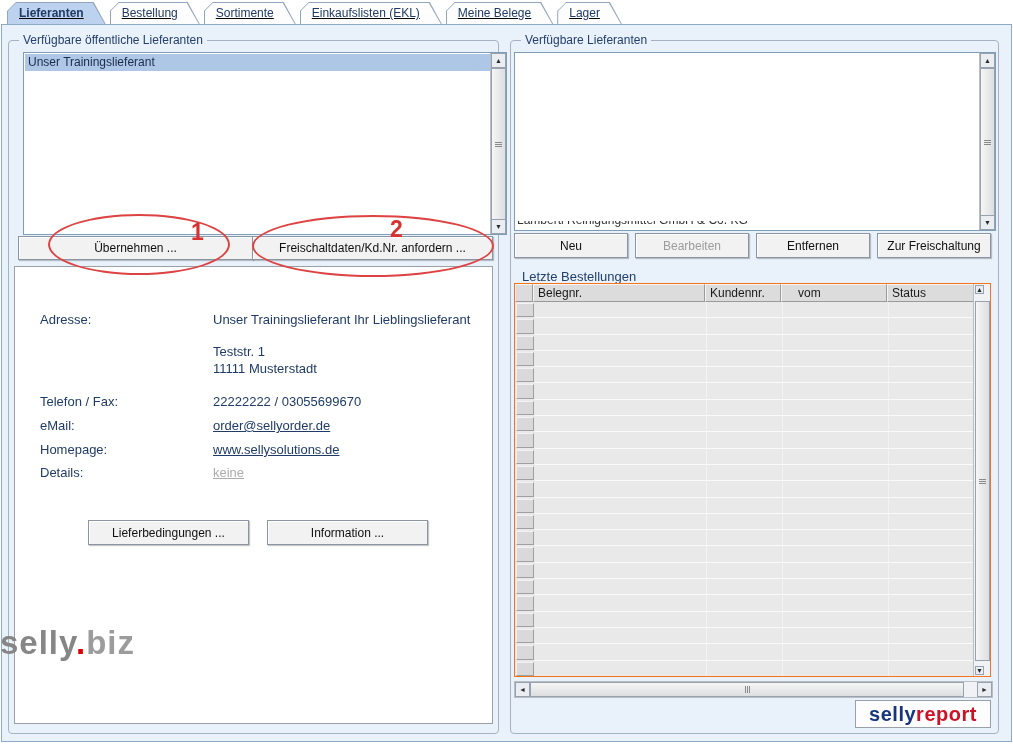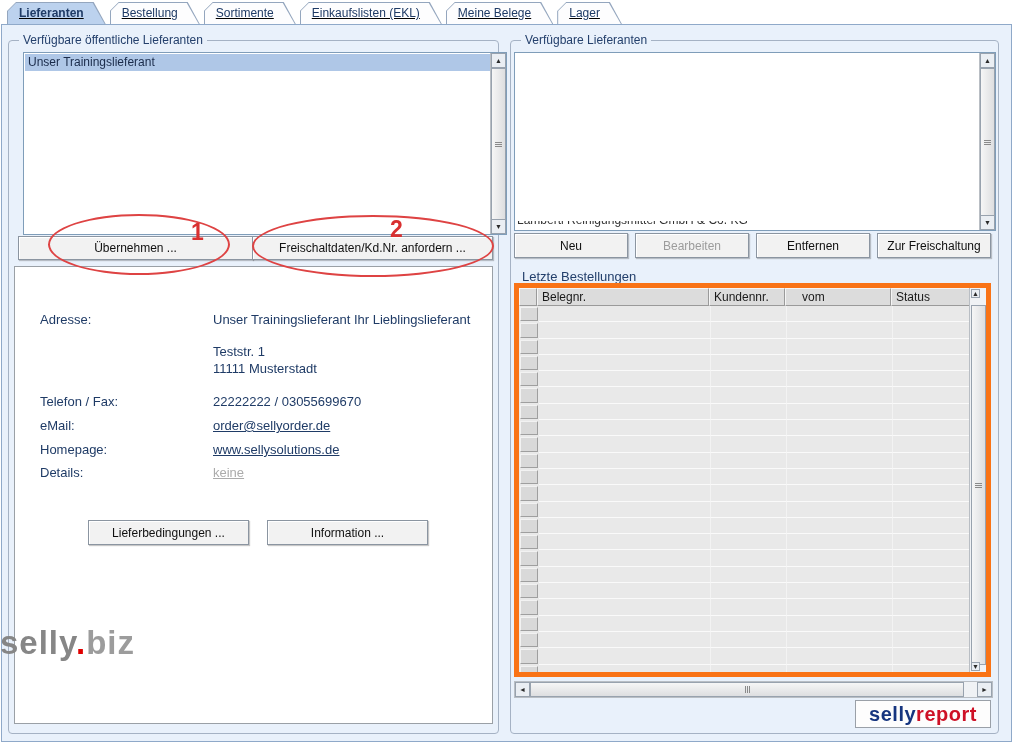--- a/index.html
+++ b/index.html
@@ -63,21 +63,21 @@
     font-size:33px;font-weight:bold;letter-spacing:1px;color:#868686;}
   #selly-logo .dot{color:#E00000;}
   #selly-logo .tld{color:#9C9C9C;}
 
   
   .ellipse{position:absolute;border:2px solid #DE4343;border-radius:50%;z-index:6;}
   .annot-num{position:absolute;z-index:7;font-size:23px;font-weight:bold;color:#D93030;}
 
   
   #orders-table{position:absolute;left:514px;top:283px;width:477px;height:394px;
-    background:#E9E9E9;border:5px solid #f97316;box-sizing:border-box;}
+    background:#E9E9E9;border:1px solid #f97316;box-sizing:border-box;}
   .thead{display:flex;height:18px;}
   .hcell{box-sizing:border-box;height:18px;background:#DCDCDC;
     border:1px solid;border-color:#F5F5F5 #9A9A9A #9A9A9A #F5F5F5;
     font-size:12px;color:#1A1A1A;padding:1px 0 0 4px;overflow:hidden;}
   .c0{width:18px;flex:none;}
   .c1{width:172px;flex:none;}
   .c2{width:76px;flex:none;}
   .c3{width:106px;flex:none;padding-left:16px;}
   .c4{flex:1;}
   #orders-table-body{position:absolute;left:0;top:18px;right:16px;bottom:0;overflow:hidden;}

